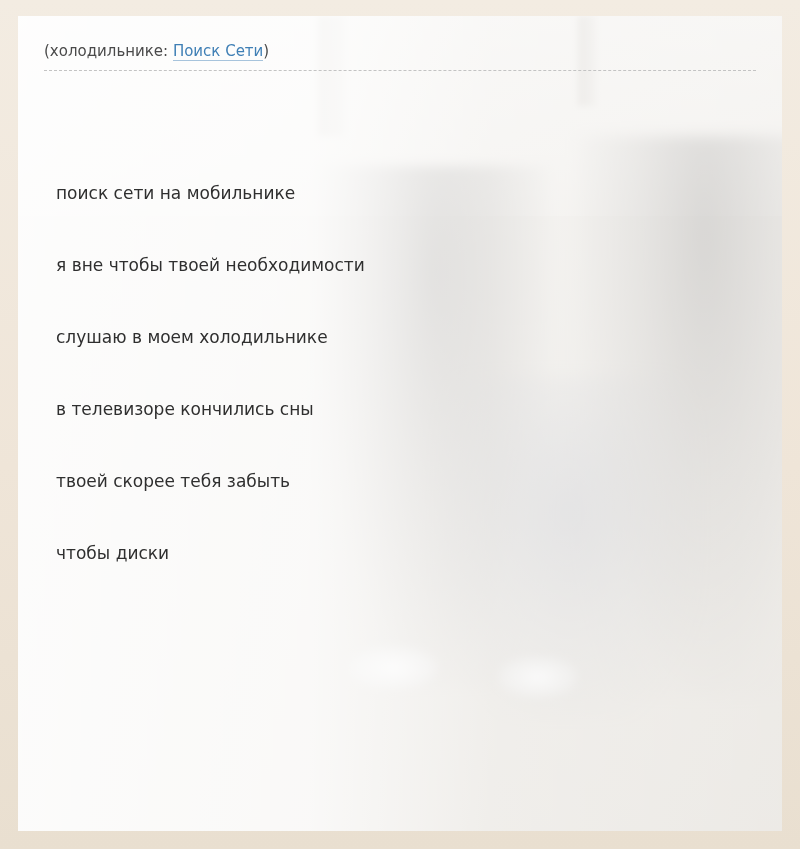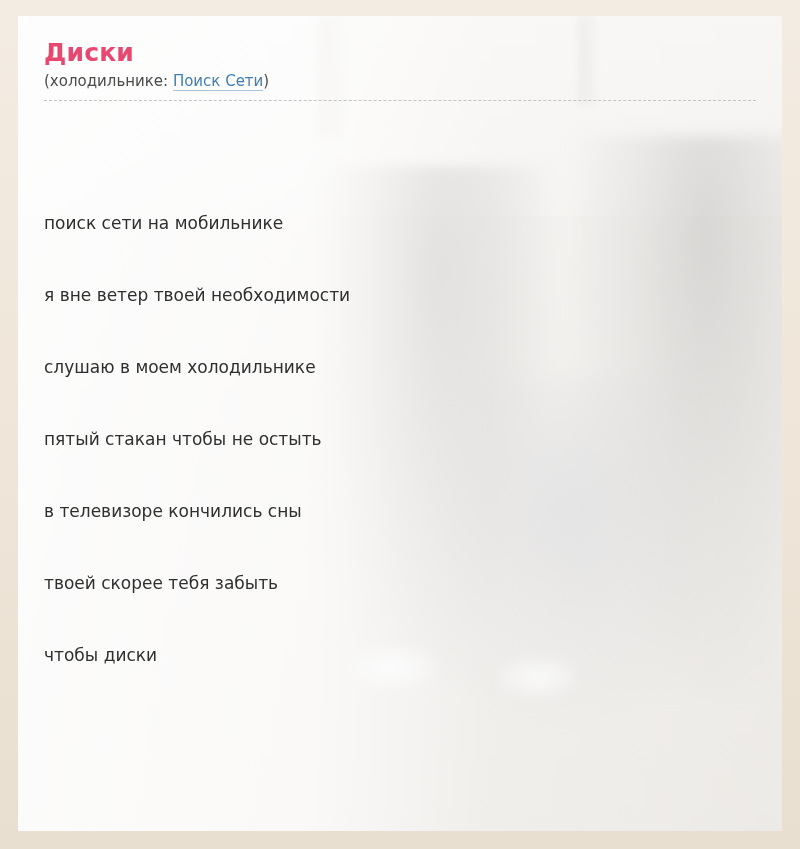--- a/index.html
+++ b/index.html
@@ -128,21 +128,21 @@
     cursor: pointer;
   }
 
   .lyrics {
     margin-top: 14px;
     font-size: 17px;
     line-height: 24px;
     color: #2f2f2f;
     white-space: pre-wrap;
   }
-  .stanza { margin: 0 0 24px 0; }
+  .stanza { margin: 0 0 24px 12px; }
   .stanza div { white-space: pre; }
 </style>
 </head>
 <body>
 
 <div class="page">
 
   <div class="photo-bg">
     <div class="sky"></div>
     <div class="ground"></div>
@@ -151,32 +151,30 @@
     <div class="figA"></div>
     <div class="figB"></div>
     <div class="figC"></div>
     <div class="shoe1"></div>
     <div class="shoe2"></div>
     <div class="veil"></div>
   </div>
 
   <div class="content">
 
-    <h1 class="song-title">Диски</h1>
 
     <div class="artist-line">
       <span>(холодильнике: </span><a class="artist-link" href="#">Поиск Сети</a><span>)</span>
     </div>
 
     <div class="lyrics">
       <div class="stanza">
         <div>поиск сети на мобильнике</div>
-        <div>я вне ветер твоей необходимости</div>
+        <div>я вне чтобы твоей необходимости</div>
         <div>слушаю в моем холодильнике</div>
-        <div>пятый стакан чтобы не остыть</div>
         <div>в телевизоре кончились сны</div>
         <div>твоей скорее тебя забыть</div>
         <div>чтобы диски</div>
       </div>
 
       
 
       
 
       

